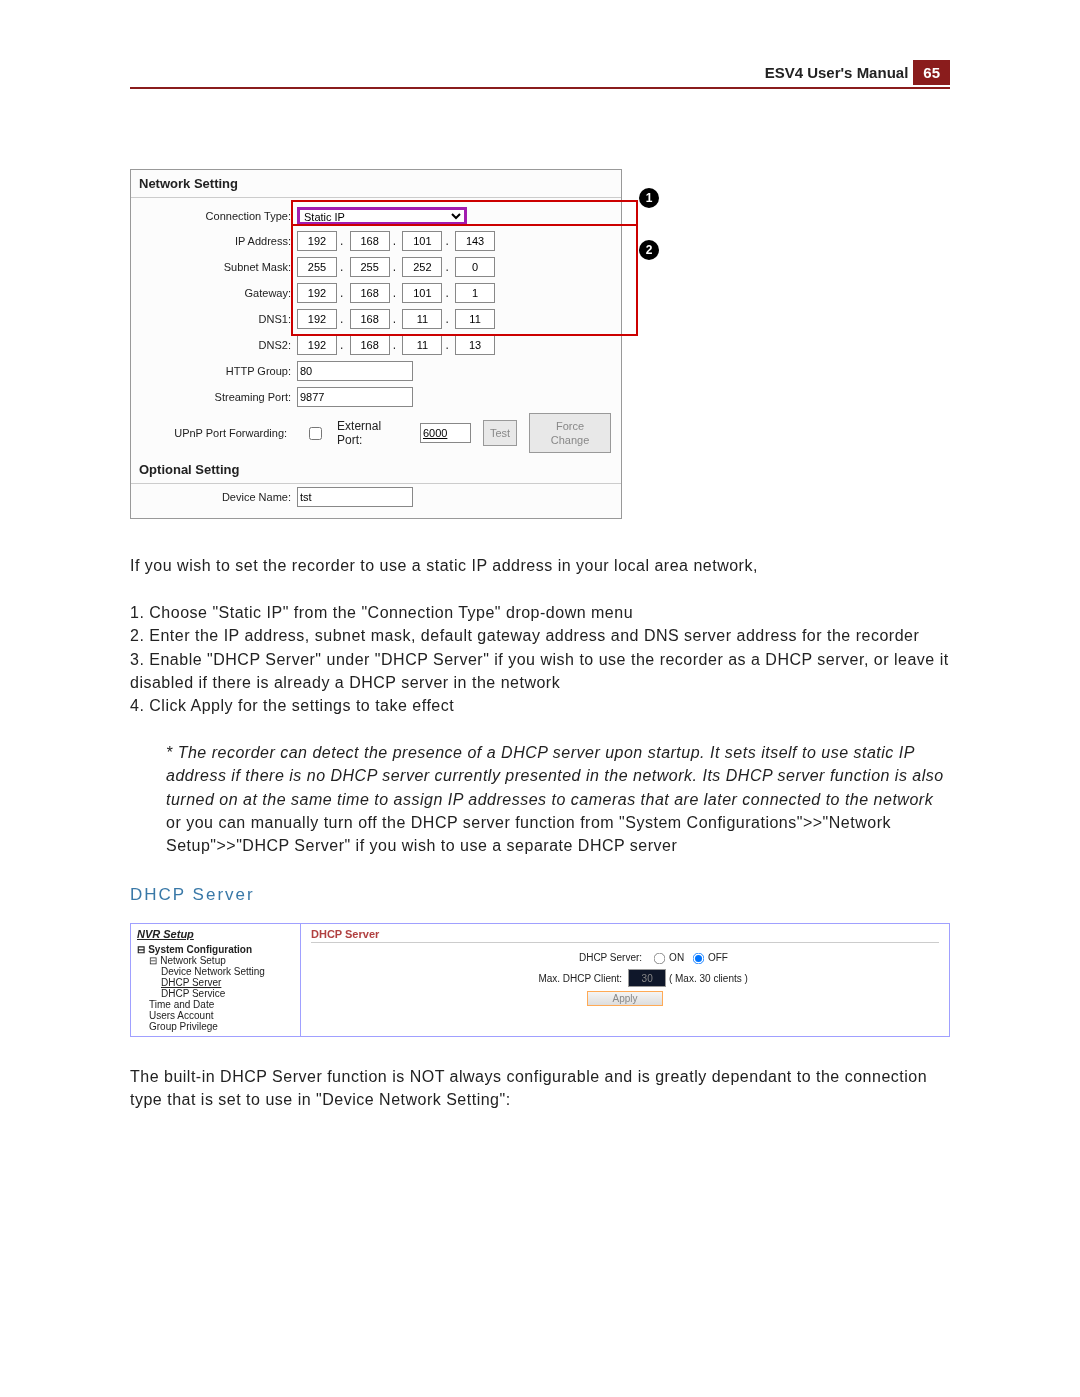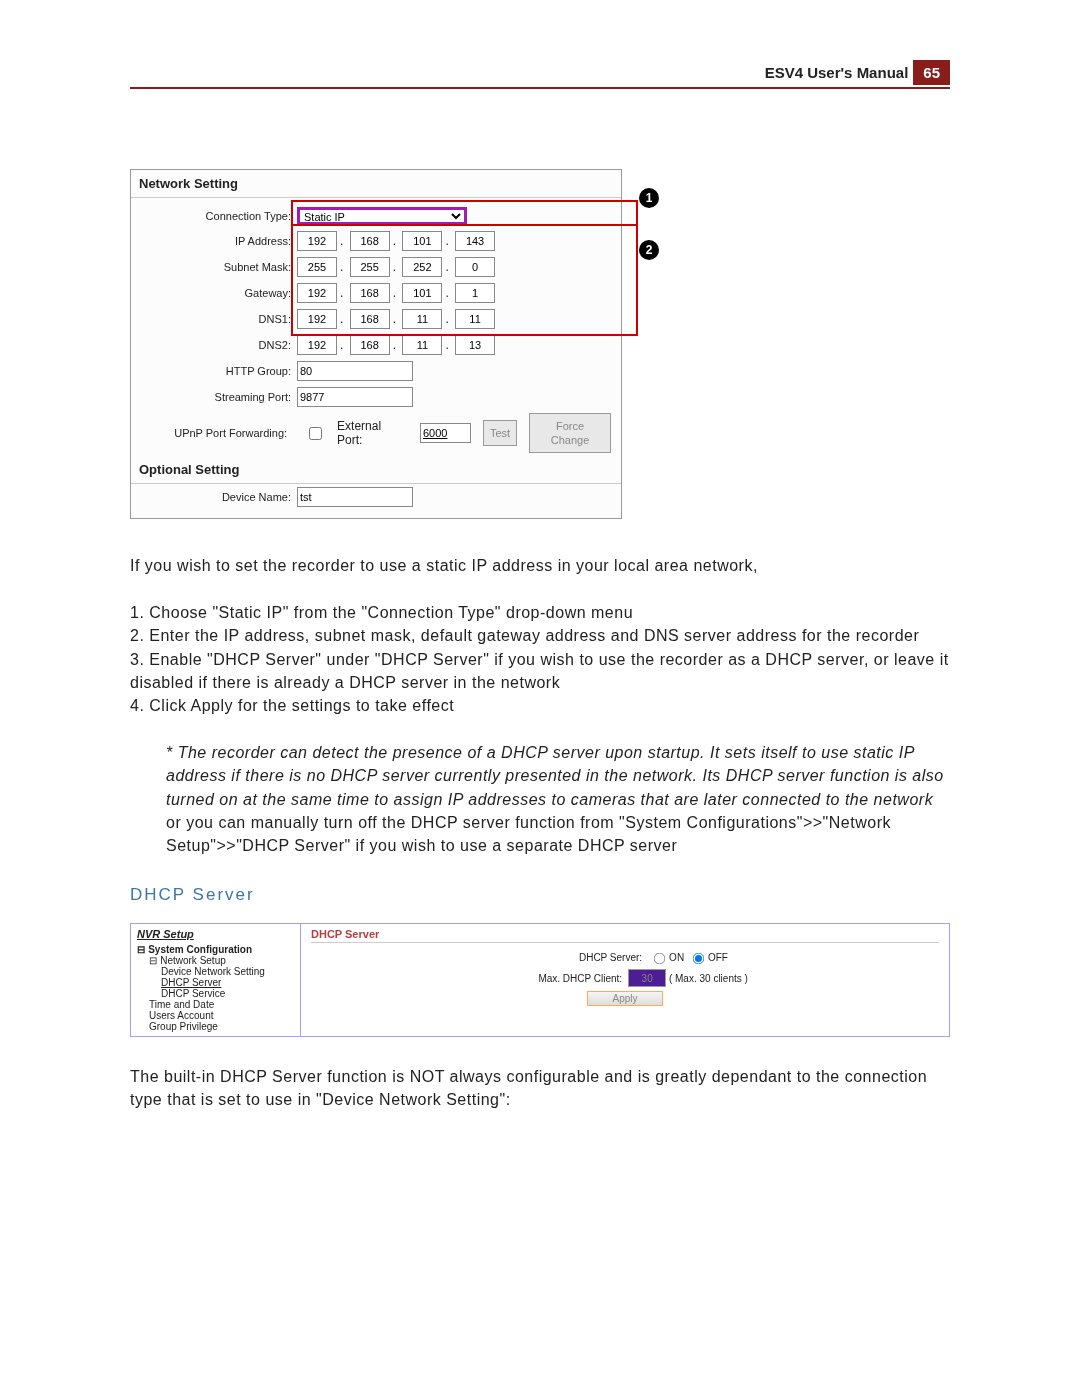--- a/index.html
+++ b/index.html
@@ -210,21 +210,21 @@
   }
   .ui2-main .row {
     display: flex; align-items: center; justify-content: center;
     margin-bottom: 4px;
     font-size: 10px;
   }
   .ui2-main .lbl { width: 120px; text-align: right; padding-right: 6px;}
   .ui2-main input[type="radio"] { transform: scale(0.9); }
   .ui2-main input[type="text"] {
     width: 32px; height: 14px; font-size: 10px; border:1px solid #999;
-    background:#4c1d95; color:#888; text-align:center;
+    background:#0f172a; color:#888; text-align:center;
   }
   .apply-btn {
     font-size: 10px;
     background: linear-gradient(#f5f5f5, #ddd);
     border: 1px solid #ffaa55;
     color: #888;
     padding: 1px 24px;
   }
 </style>
 </head>

